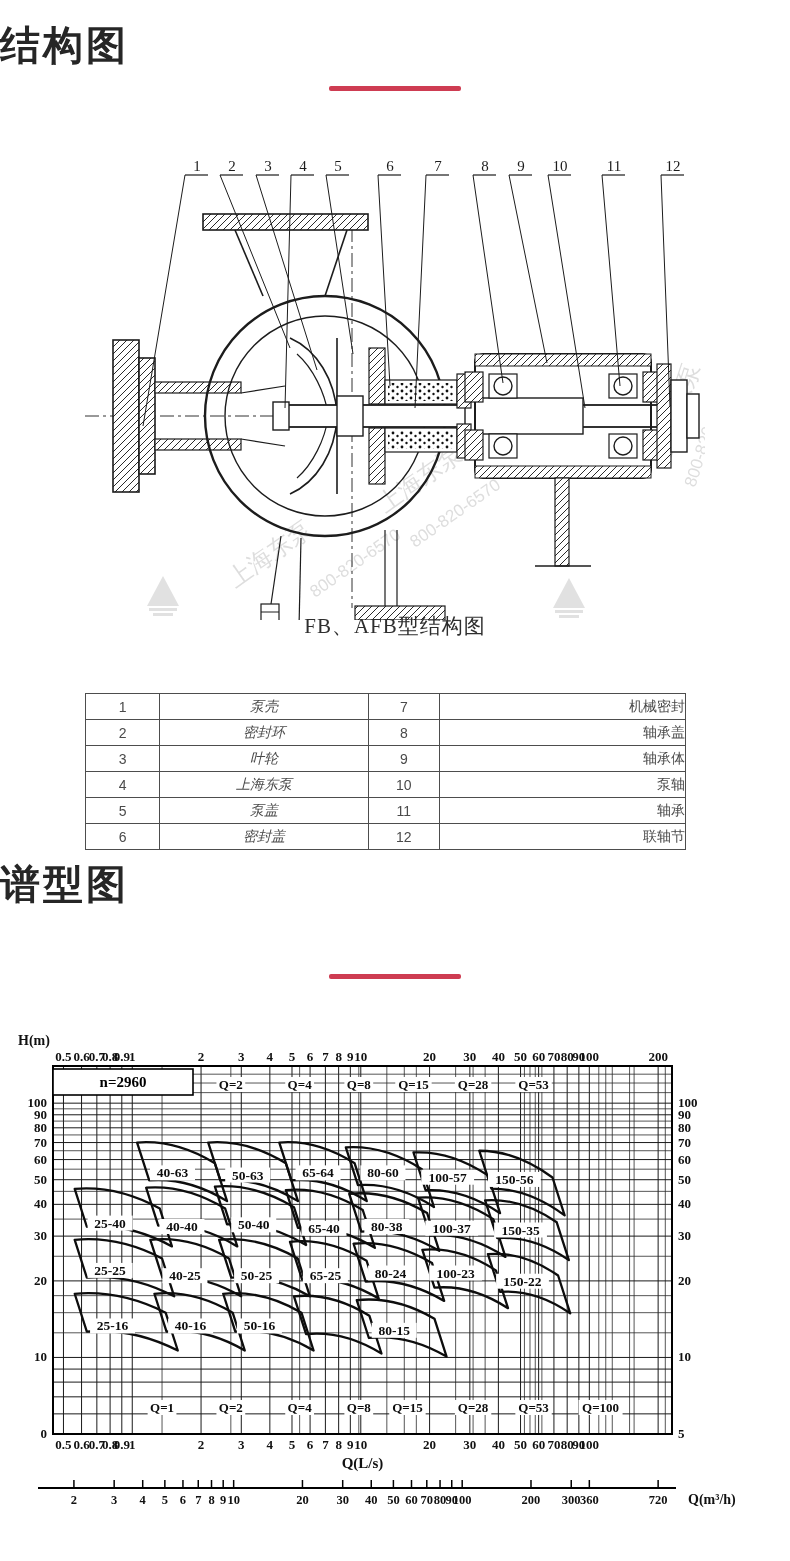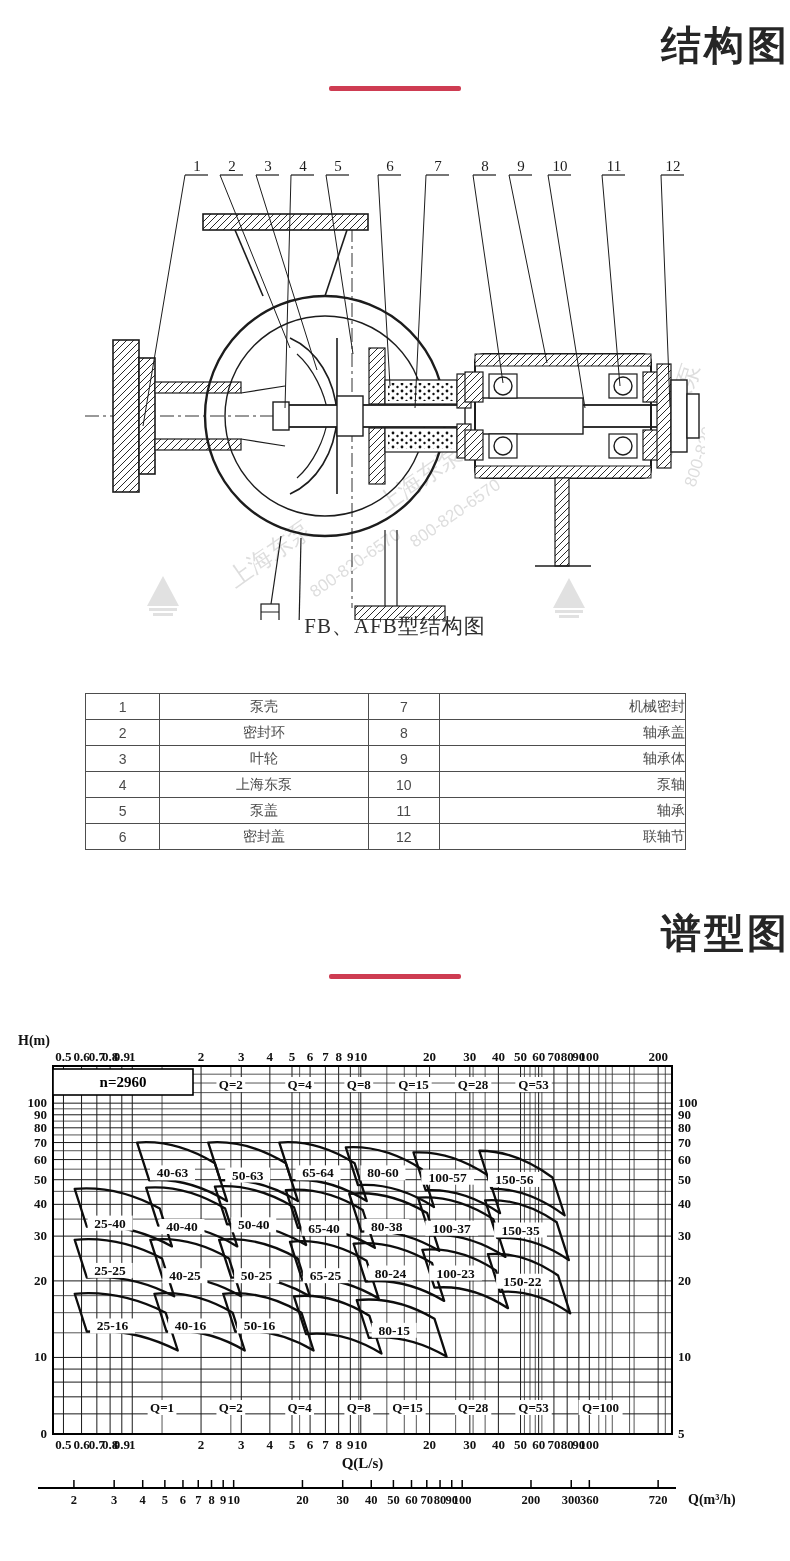--- a/index.html
+++ b/index.html
@@ -1,29 +1,29 @@
 <!DOCTYPE html>
 <html><head>
 <meta charset="utf-8">
 <style>
   html,body{margin:0;padding:0;background:#fff;}
   .page{position:relative;width:790px;height:1561px;background:#fff;overflow:hidden;
         font-family:"Liberation Sans",sans-serif;}
-  .big-title{position:absolute;left:0;width:790px;text-align:right;
+  .big-title{position:absolute;left:0;width:790px;text-align:left;
         font-size:40px;font-weight:700;letter-spacing:3px;color:#262626;}
   .red-underline{position:absolute;left:329px;width:132px;height:5px;
         background:#ce3c52;border-radius:2px;}
   .caption{position:absolute;left:0;width:790px;text-align:center;
         font-size:21px;color:#2e2e2e;letter-spacing:1px;
         font-family:"Liberation Serif",serif;}
   .parts-table{position:absolute;left:85px;top:693px;width:601px;
         border-collapse:collapse;font-size:14px;color:#4a4a4a;}
   .parts-table td{border:1px solid #4d4d4d;text-align:center;height:25px;padding:0;}
   .parts-table td.no1{width:74px;}
-  .parts-table td.nm1{width:209px;}
+  .parts-table td.nm1{width:209px;font-style:italic;}
   .parts-table td.no2{width:71px;}
   .parts-table td.nm2{width:247px;text-align:right;}
   svg text{user-select:none;}
   .wm{fill:#bdbdbd;opacity:.5;font-family:"Liberation Sans",sans-serif;}
 </style>
 </head>
 <body>
 
 <div class="page">
 
@@ -211,21 +211,21 @@
         </tr>
         <tr>
           <td class="no1">6</td>
           <td class="nm1">密封盖</td>
           <td class="no2">12</td>
           <td class="nm2">联轴节</td>
         </tr>
       </tbody>
   </table>
 
-  <div class="big-title" style="top:906px;">谱型图</div>
+  <div class="big-title" style="top:857px;">谱型图</div>
   <div class="red-underline" style="top:974px;"></div>
 
   <svg id="spectrum-chart" style="position:absolute;left:0;top:1025px;" width="790" height="536" viewBox="0 0 790 536">
       <line x1="63.45734776704528" y1="41" x2="63.45734776704528" y2="409" stroke="#1a1a1a" stroke-width="1"></line>
       <line x1="81.55331011991989" y1="41" x2="81.55331011991989" y2="409" stroke="#1a1a1a" stroke-width="1"></line>
       <line x1="96.85322828580397" y1="41" x2="96.85322828580397" y2="409" stroke="#1a1a1a" stroke-width="1"></line>
       <line x1="110.10662023983977" y1="41" x2="110.10662023983977" y2="409" stroke="#1a1a1a" stroke-width="1"></line>
       <line x1="121.79694044401582" y1="41" x2="121.79694044401582" y2="409" stroke="#1a1a1a" stroke-width="1"></line>
       <line x1="132.2542882110611" y1="41" x2="132.2542882110611" y2="409" stroke="#1a1a1a" stroke-width="1"></line>
       <line x1="201.05122865507693" y1="41" x2="201.05122865507693" y2="409" stroke="#1a1a1a" stroke-width="1"></line>

